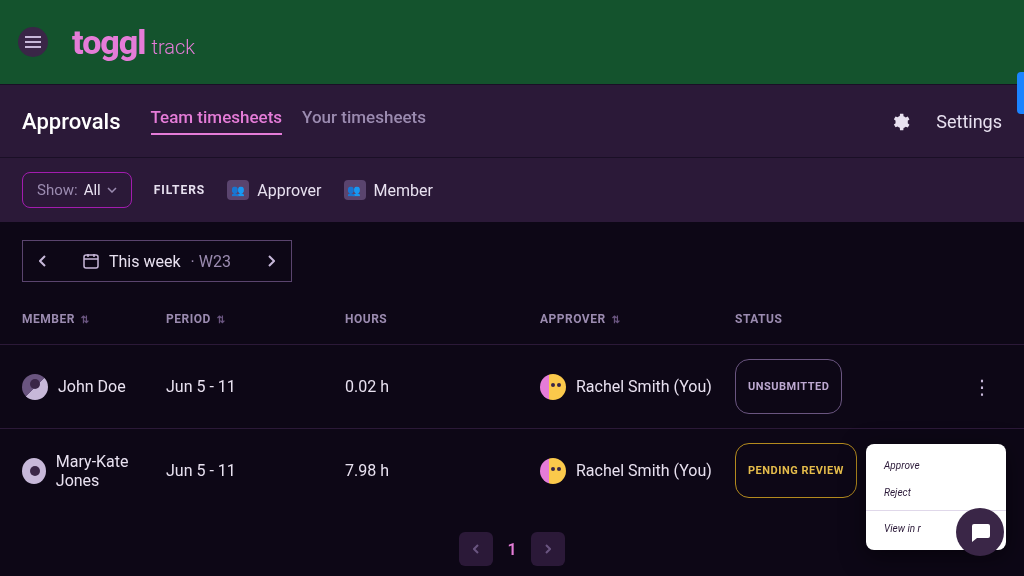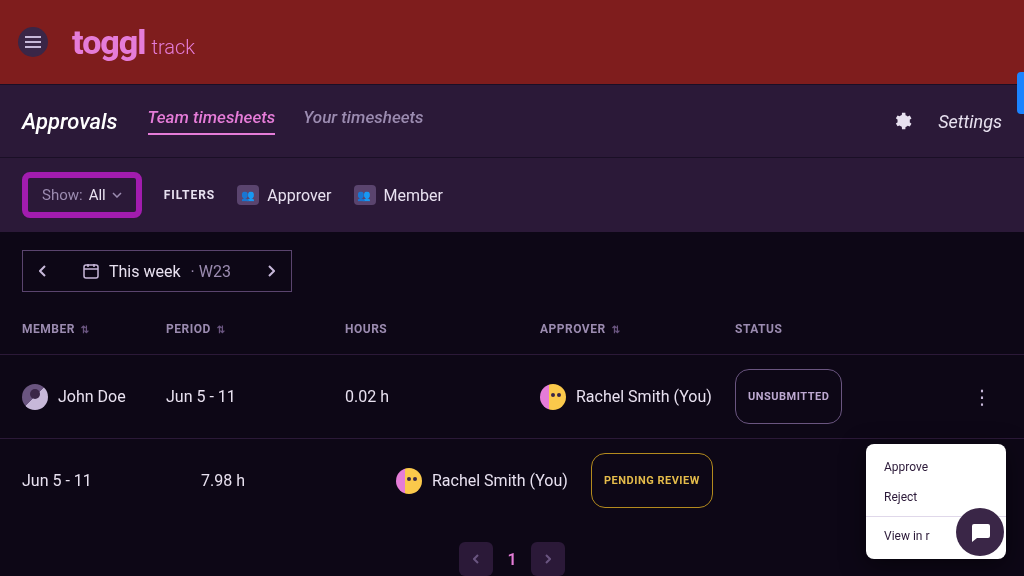--- a/index.html
+++ b/index.html
@@ -1,29 +1,29 @@
 <!DOCTYPE html>
 <html><head>
 <meta charset="utf-8">
 <style>
 * { margin:0; padding:0; box-sizing:border-box; font-family:-apple-system,BlinkMacSystemFont,"Segoe UI",Roboto,sans-serif; }
 body { background:#0d0716; color:#e8e1f0; width:1024px; height:576px; overflow:hidden; position:relative; }
-.topbar { height:84px; background:#7f1d1d; display:flex; align-items:center; padding:0 18px; }
+.topbar { height:84px; background:#14532d; display:flex; align-items:center; padding:0 18px; }
 .hamburger { width:30px; height:30px; border-radius:50%; background:#3a2647; display:flex; align-items:center; justify-content:center; cursor:pointer; }
 .logo { margin-left:24px; display:flex; align-items:baseline; gap:6px; }
 .logo-toggl { color:#e57cd8; font-weight:800; font-size:34px; letter-spacing:-1px; }
 .logo-track { color:#e57cd8; font-weight:300; font-size:20px; }
-.subhead { background:#2b1938; border-top:1px solid #1a0f26; padding:22px 22px; display:flex; align-items:center;font-style:italic; }
+.subhead { background:#2b1938; border-top:1px solid #1a0f26; padding:22px 22px; display:flex; align-items:center; }
 .page-title { font-size:22px; font-weight:500; color:#fff; margin-right:30px; }
-.tabs { display:flex; gap:28px; flex:1; }
+.tabs { display:flex; gap:20px; flex:1; }
 .tab { font-size:17px; font-weight:500; color:#9b8bb0; cursor:pointer; padding-bottom:6px; }
 .tab.active { color:#e57cd8; border-bottom:2px solid #e57cd8; }
-.settings { display:flex; align-items:flex-start; gap:26px; font-size:18px; cursor:pointer; }
+.settings { display:flex; align-items:flex-end; gap:26px; font-size:18px; cursor:pointer; }
 .filterbar { background:#2b1938; border-top:1px solid #1a0f26; padding:14px 22px; display:flex; align-items:center; gap:22px; }
-.show-pill { border:6px solid #a21caf; border-radius:8px; padding:8px 14px; font-size:15px; cursor:pointer; display:flex; align-items:center; gap:6px; }
+.show-pill { border:1px solid #a21caf; border-radius:8px; padding:8px 14px; font-size:15px; cursor:pointer; display:flex; align-items:center; gap:6px; }
 .show-label { color:#9b8bb0; }
 .filters-label { font-size:12px; font-weight:700; letter-spacing:1px; color:#e8e1f0; }
 .filter-item { display:flex; align-items:center; gap:8px; font-size:16px; cursor:pointer; }
 .filter-icon { width:22px; height:20px; background:#5a446e; border-radius:4px; display:inline-flex; align-items:center; justify-content:center; font-size:11px; }
 .period-nav { padding:18px 22px; }
 .period-pill { display:inline-flex; align-items:center; border:1px solid #5a446e; border-radius:0; overflow:hidden; }
 .pnav-btn { width:40px; height:40px; display:flex; align-items:center; justify-content:center; cursor:pointer; font-size:14px; color:#c7b8d9; }
 .pnav-center { padding:0 20px; display:flex; align-items:center; gap:10px; font-size:16px; }
 .pnav-week { color:#9b8bb0; }
 .table-head { display:flex; padding:12px 22px 18px; font-size:12px; font-weight:700; letter-spacing:0.5px; color:#9b8bb0; }
@@ -44,21 +44,21 @@
 .av3::after{content:"";position:absolute;width:4px;height:4px;background:#3a2647;border-radius:50%;top:9px;left:11px;box-shadow:6px 0 #3a2647;}
 .cell-flex { display:flex; align-items:center; }
 .badge { display:inline-block; padding:20px 12px; border-radius:14px; font-size:11px; font-weight:700; letter-spacing:0.5px; }
 .badge-unsub { border:1px solid #6a5580; color:#bda9d1; }
 .badge-pending { border:1px solid #b38a1e; color:#e5bc4b; }
 .dots { font-size:20px; color:#c7b8d9; cursor:pointer; text-align:center; }
 .pagination { display:flex; justify-content:center; align-items:center; gap:14px; padding:20px 0; }
 .pg-btn { width:34px; height:34px; background:#2b1938; border-radius:6px; display:flex; align-items:center; justify-content:center; cursor:pointer; color:#6a5580; font-size:14px; }
 .pg-num { font-size:16px; font-weight:600; color:#e57cd8; }
 .context-menu { position:absolute; right:18px; top:444px; background:#fff; color:#2b1938; border-radius:8px; box-shadow:0 6px 24px rgba(0,0,0,0.5); width:140px; padding:8px 0; z-index:5; }
-.ctx-item { padding:8px 18px; font-size:12px; cursor:pointer; }
+.ctx-item { padding:8px 18px; font-size:10px; cursor:pointer;font-style:italic; }
 .ctx-divider { height:1px; background:#e0d8ea; margin:4px 0; }
 .chat-fab { position:absolute; right:20px; bottom:20px; width:48px; height:48px; border-radius:50%; background:#3a2647; display:flex; align-items:center; justify-content:center; z-index:6; cursor:pointer; }
 .blue-strip { position:absolute; right:0; top:72px; width:7px; height:42px; background:#1b84ff; border-radius:4px 0 0 4px; }
 svg { display:block; }
 </style>
 </head>
 <body>
 
 <div class="topbar">
   <div class="hamburger">
@@ -146,20 +146,24 @@
   <div class="col-hours">0.02 h</div>
   <div class="col-approver cell-flex">
       <span class="avatar av3"></span>
       <span>Rachel Smith (You)</span>
     </div>
   <div class="col-status"><span class="badge badge-unsub">UNSUBMITTED</span></div>
   <div class="col-actions dots">⋮</div>
 </div>
 
 <div class="row">
+  <div class="col-member cell-flex">
+      <span class="avatar av2"></span>
+      <span>Mary-Kate Jones</span>
+    </div>
   <div class="col-period">Jun 5 - 11</div>
   <div class="col-hours">7.98 h</div>
   <div class="col-approver cell-flex">
       <span class="avatar av3"></span>
       <span>Rachel Smith (You)</span>
     </div>
   <div class="col-status"><span class="badge badge-pending">PENDING REVIEW</span></div>
   <div class="col-actions dots">⋮</div>
 </div>
 

